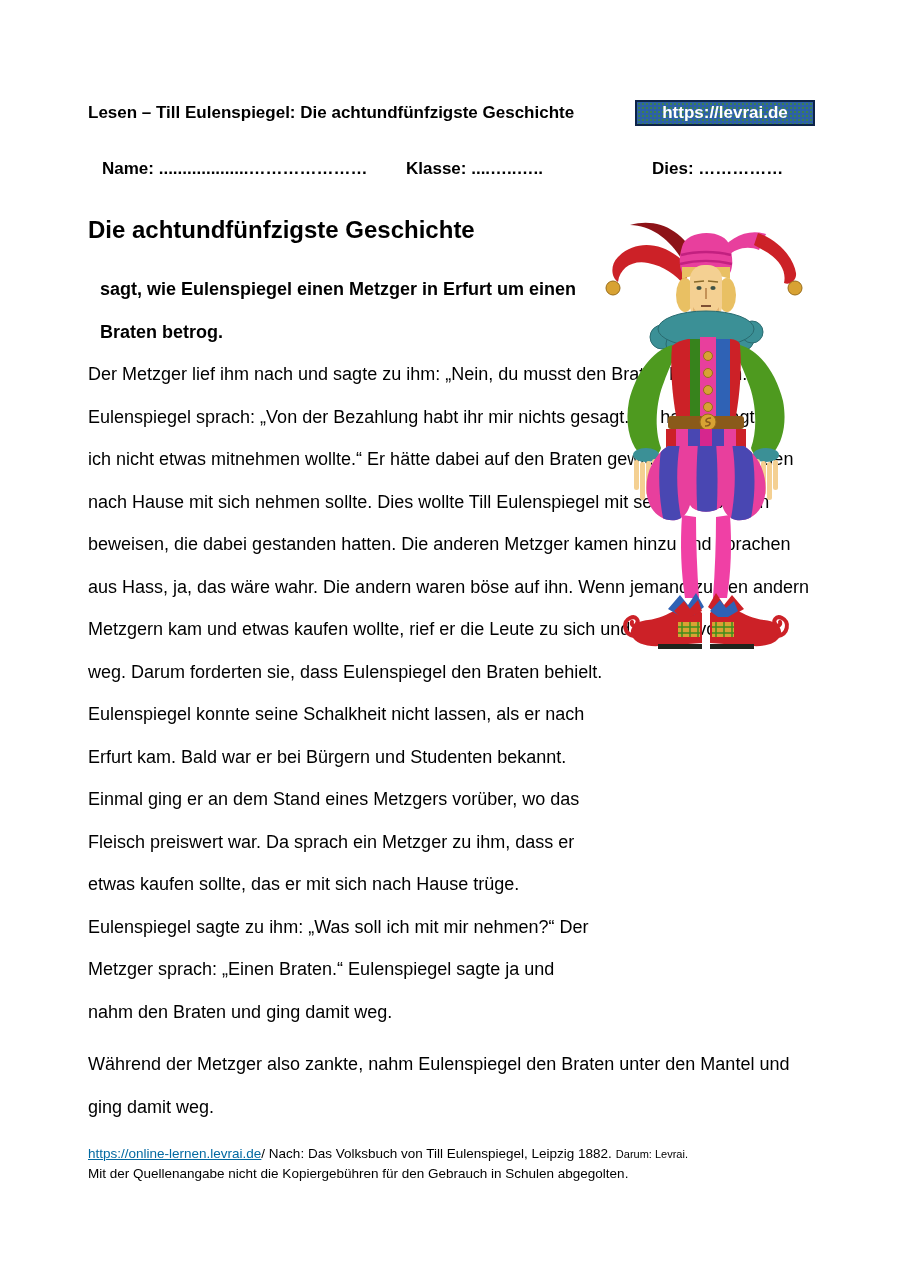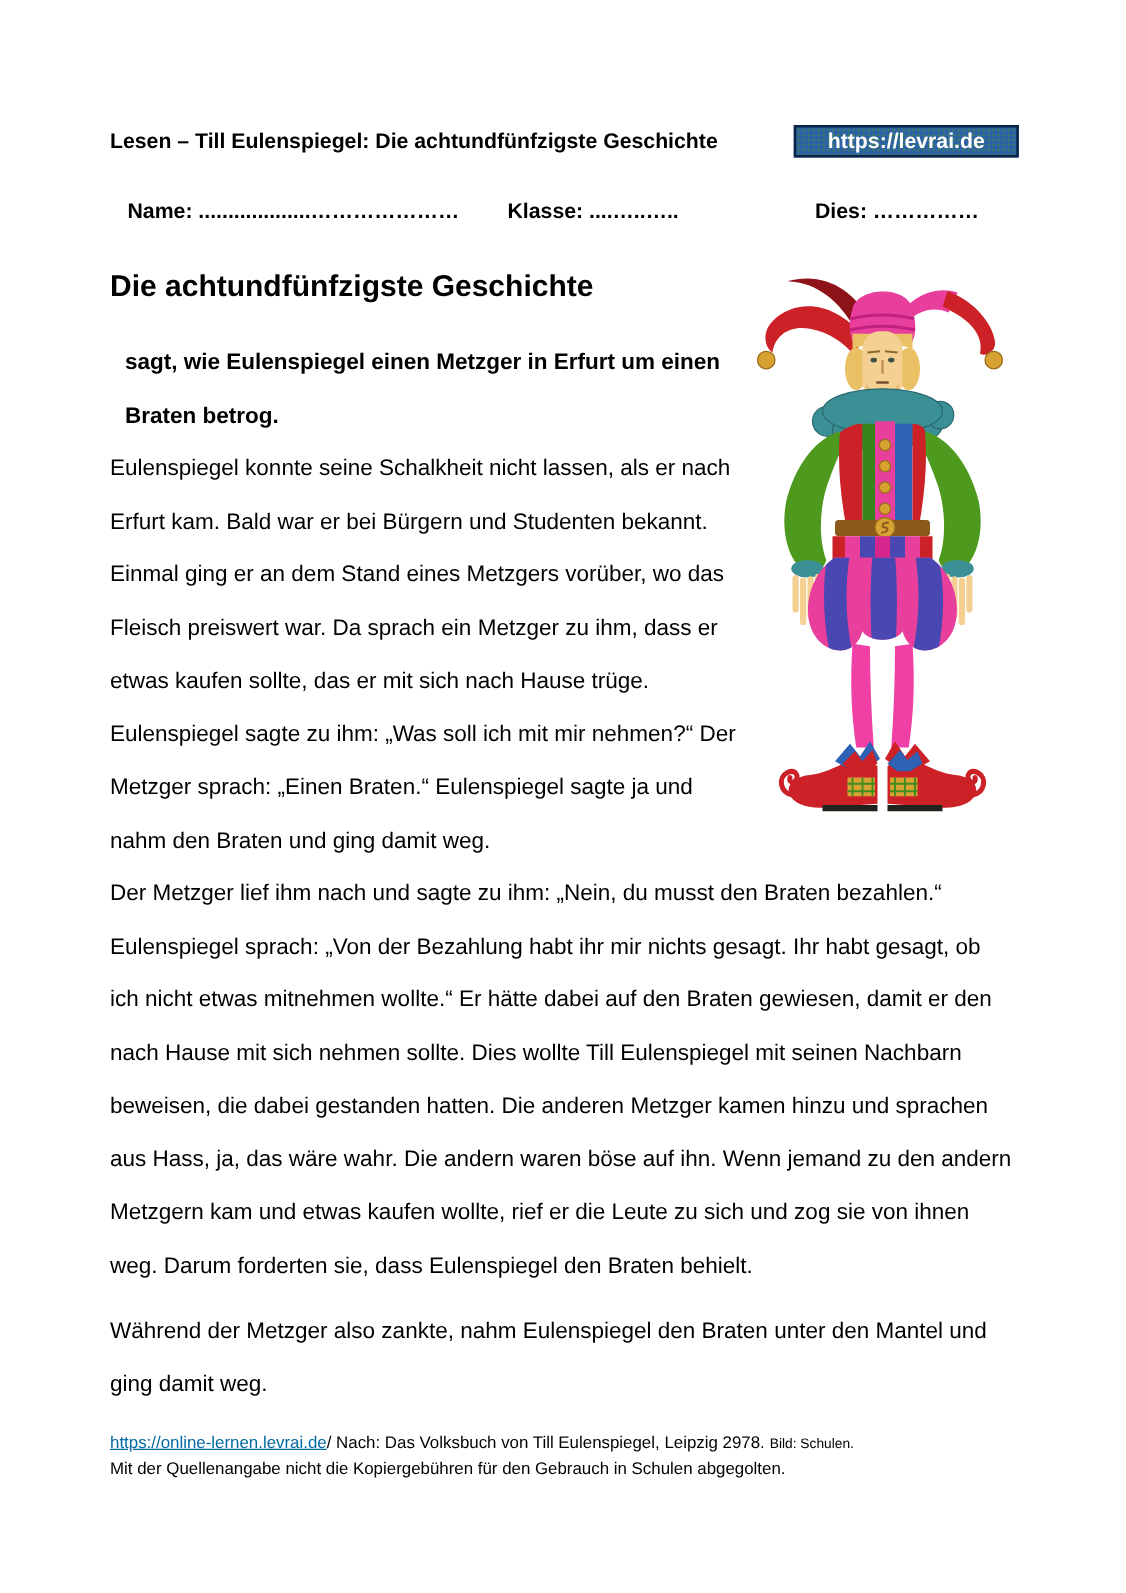--- a/index.html
+++ b/index.html
@@ -54,41 +54,41 @@
     <span class="f-name"><span>Name: </span><span>...................…………………</span></span>
     <span class="f-klasse"><span>Klasse: </span><span>....…..…..</span></span>
     <span class="f-datum"><span>Dies: </span><span>……………</span></span>
   </div>
 
   <h1>Die achtundfünfzigste Geschichte</h1>
 
   <div class="intro pre">sagt, wie Eulenspiegel einen Metzger in Erfurt um einen
 Braten betrog.</div>
 
+  <div class="para pre">Der Metzger lief ihm nach und sagte zu ihm: „Nein, du musst den Braten bezahlen.“
+Eulenspiegel sprach: „Von der Bezahlung habt ihr mir nichts gesagt. Ihr habt gesagt, ob
+ich nicht etwas mitnehmen wollte.“ Er hätte dabei auf den Braten gewiesen, damit er den
+nach Hause mit sich nehmen sollte. Dies wollte Till Eulenspiegel mit seinen Nachbarn
+beweisen, die dabei gestanden hatten. Die anderen Metzger kamen hinzu und sprachen
+aus Hass, ja, das wäre wahr. Die andern waren böse auf ihn. Wenn jemand zu den andern
+Metzgern kam und etwas kaufen wollte, rief er die Leute zu sich und zog sie von ihnen
+weg. Darum forderten sie, dass Eulenspiegel den Braten behielt.</div>
   <div class="para pre">Eulenspiegel konnte seine Schalkheit nicht lassen, als er nach
 Erfurt kam. Bald war er bei Bürgern und Studenten bekannt.
 Einmal ging er an dem Stand eines Metzgers vorüber, wo das
 Fleisch preiswert war. Da sprach ein Metzger zu ihm, dass er
 etwas kaufen sollte, das er mit sich nach Hause trüge.
 Eulenspiegel sagte zu ihm: „Was soll ich mit mir nehmen?“ Der
 Metzger sprach: „Einen Braten.“ Eulenspiegel sagte ja und
 nahm den Braten und ging damit weg.</div>
-  <div class="para pre">Der Metzger lief ihm nach und sagte zu ihm: „Nein, du musst den Braten bezahlen.“
-Eulenspiegel sprach: „Von der Bezahlung habt ihr mir nichts gesagt. Ihr habt gesagt, ob
-ich nicht etwas mitnehmen wollte.“ Er hätte dabei auf den Braten gewiesen, damit er den
-nach Hause mit sich nehmen sollte. Dies wollte Till Eulenspiegel mit seinen Nachbarn
-beweisen, die dabei gestanden hatten. Die anderen Metzger kamen hinzu und sprachen
-aus Hass, ja, das wäre wahr. Die andern waren böse auf ihn. Wenn jemand zu den andern
-Metzgern kam und etwas kaufen wollte, rief er die Leute zu sich und zog sie von ihnen
-weg. Darum forderten sie, dass Eulenspiegel den Braten behielt.</div>
   <div class="para pre para3">Während der Metzger also zankte, nahm Eulenspiegel den Braten unter den Mantel und
 ging damit weg.</div>
 
   <div class="footer">
-    <div><a>https://online-lernen.levrai.de</a><span>/ Nach: Das Volksbuch von Till Eulenspiegel, Leipzig 2978.</span><span class="credit">Bild: Schulen.</span></div>
+    <div><a>https://online-lernen.levrai.de</a><span>/ Nach: Das Volksbuch von Till Eulenspiegel, Leipzig 1882.</span><span class="credit">Darum: Levrai.</span></div>
     <div>Mit der Quellenangabe nicht die Kopiergebühren für den Gebrauch in Schulen abgegolten.</div>
   </div>
 
   <svg class="jester" viewBox="0 0 215 448" aria-hidden="true">
 
     <g>
       <path d="M98,42 C85,16 60,2 32,10 C56,11 74,26 87,50 Z" fill="#8d1318"></path>
       <path d="M92,54 C72,28 40,22 20,42 C12,50 13,62 20,67 C22,53 34,45 50,48 C66,51 78,60 86,70 Z" fill="#cc2127"></path>
       <path d="M118,42 C130,22 150,13 168,19 L161,35 C147,29 132,35 124,48 Z" fill="#e83f9d"></path>
       <path d="M160,18 C182,26 196,44 198,58 C199,65 192,71 186,68 C189,55 180,43 165,35 L156,30 Z" fill="#cc2127"></path>

